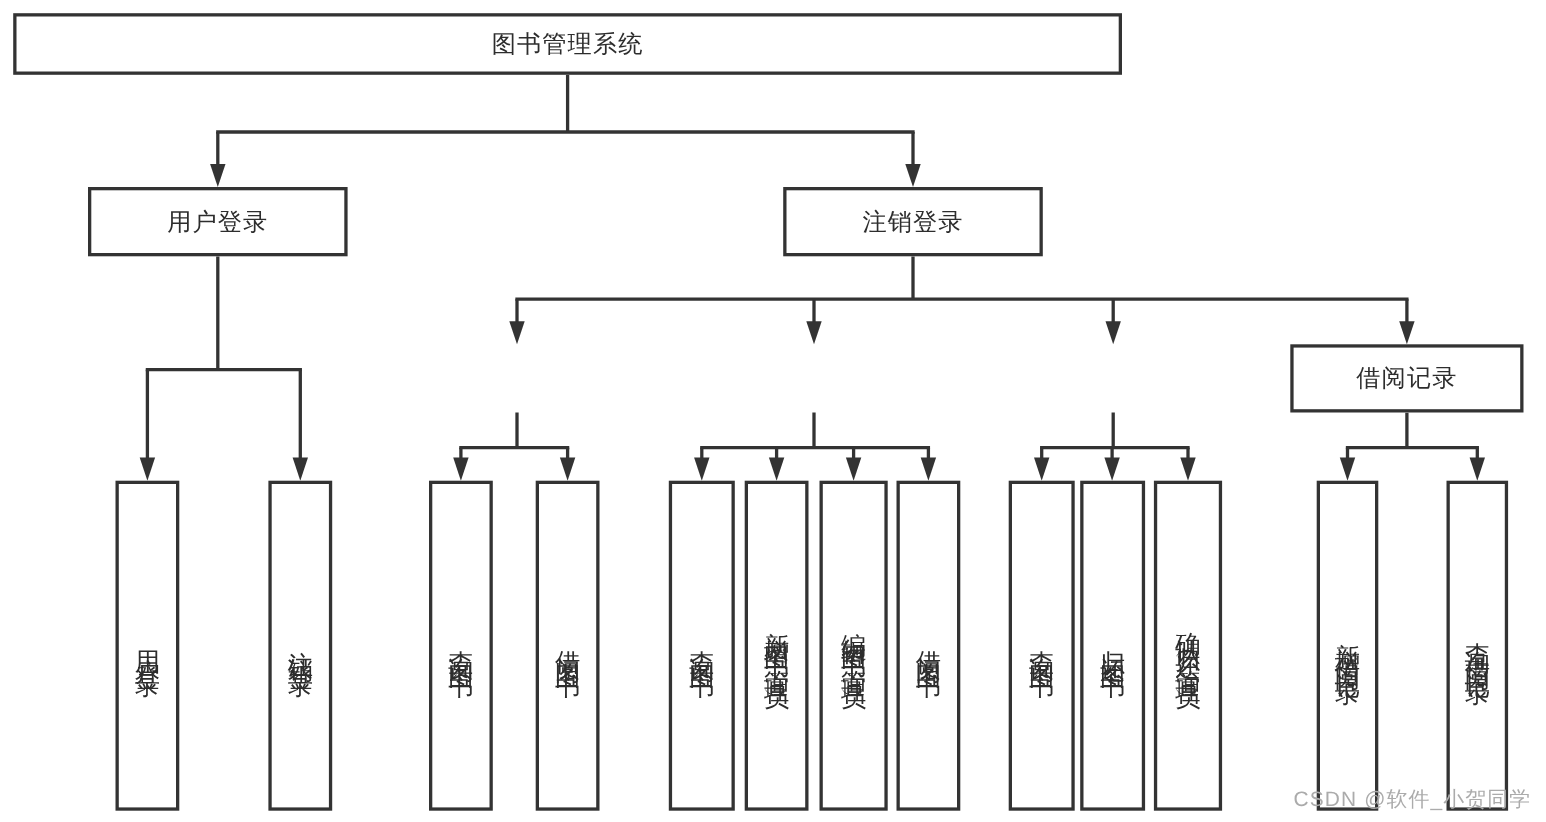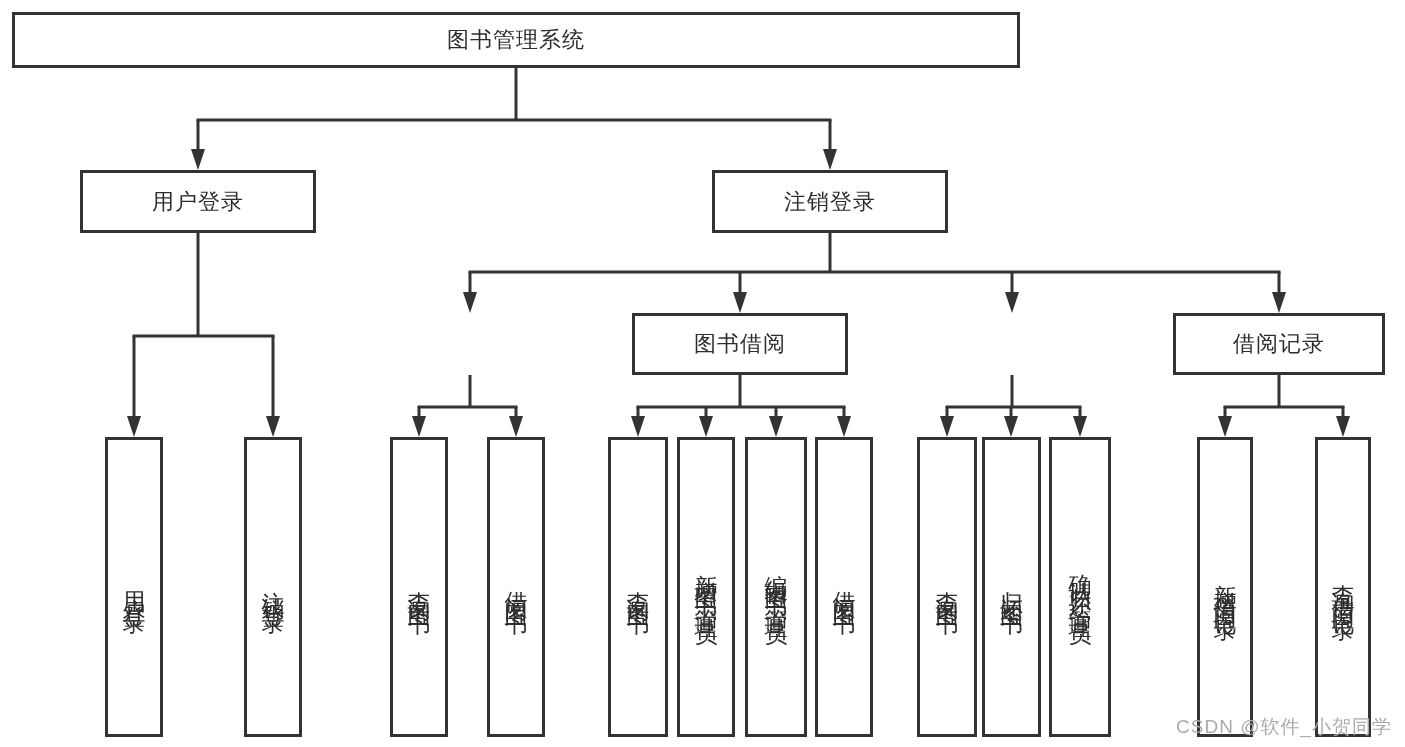--- a/index.html
+++ b/index.html
@@ -107,21 +107,20 @@
       <polygon points="1218,416 1232,416 1225,437"></polygon>
       <line x1="1343" y1="407" x2="1343" y2="422"></line>
       <polygon points="1336,416 1350,416 1343,437"></polygon>
     </svg>
 
   <div class="box h" style="left:12px;top:12px;width:1008px;height:56px">图书管理系统</div>
 
   <div class="box h" style="left:80px;top:170px;width:236px;height:63px">用户登录</div>
   <div class="box h" style="left:712px;top:170px;width:236px;height:63px">注销登录</div>
 
-  <div class="box h" style="left:632px;top:313px;width:216px;height:62px">图书借阅</div>
   <div class="box h" style="left:1173px;top:313px;width:212px;height:62px">借阅记录</div>
 
   <div class="box v" style="left:105px;top:437px;width:58px;height:300px">用户登录</div>
   <div class="box v" style="left:244px;top:437px;width:58px;height:300px">注销登录</div>
 
   <div class="box v" style="left:390px;top:437px;width:58px;height:300px">查询图书</div>
   <div class="box v" style="left:487px;top:437px;width:58px;height:300px">借阅图书</div>
 
   <div class="box v" style="left:608px;top:437px;width:60px;height:300px">查询图书</div>
   <div class="box v" style="left:677px;top:437px;width:58px;height:300px">新增图书（管理员）</div>

